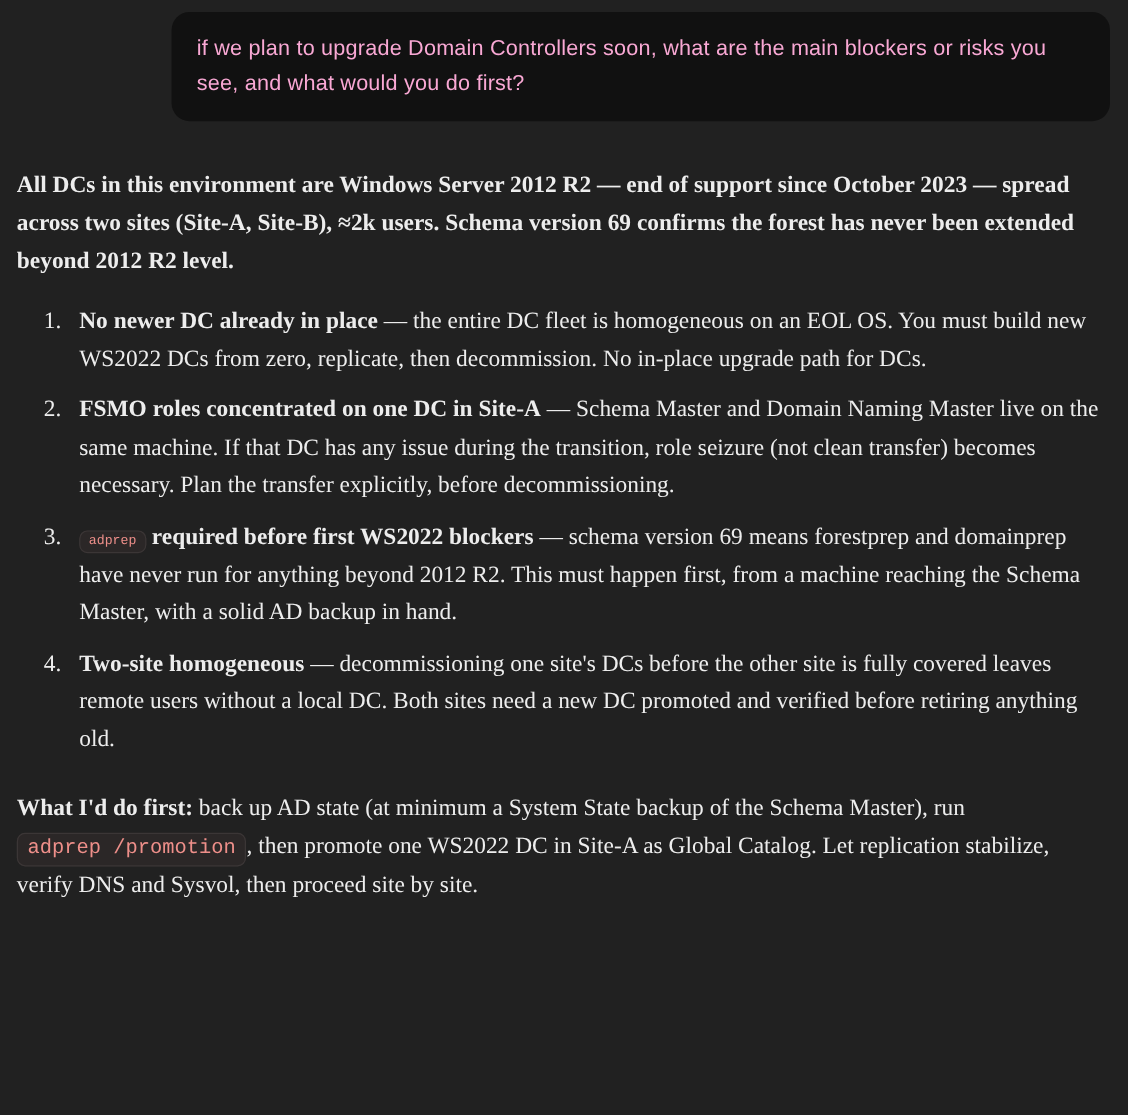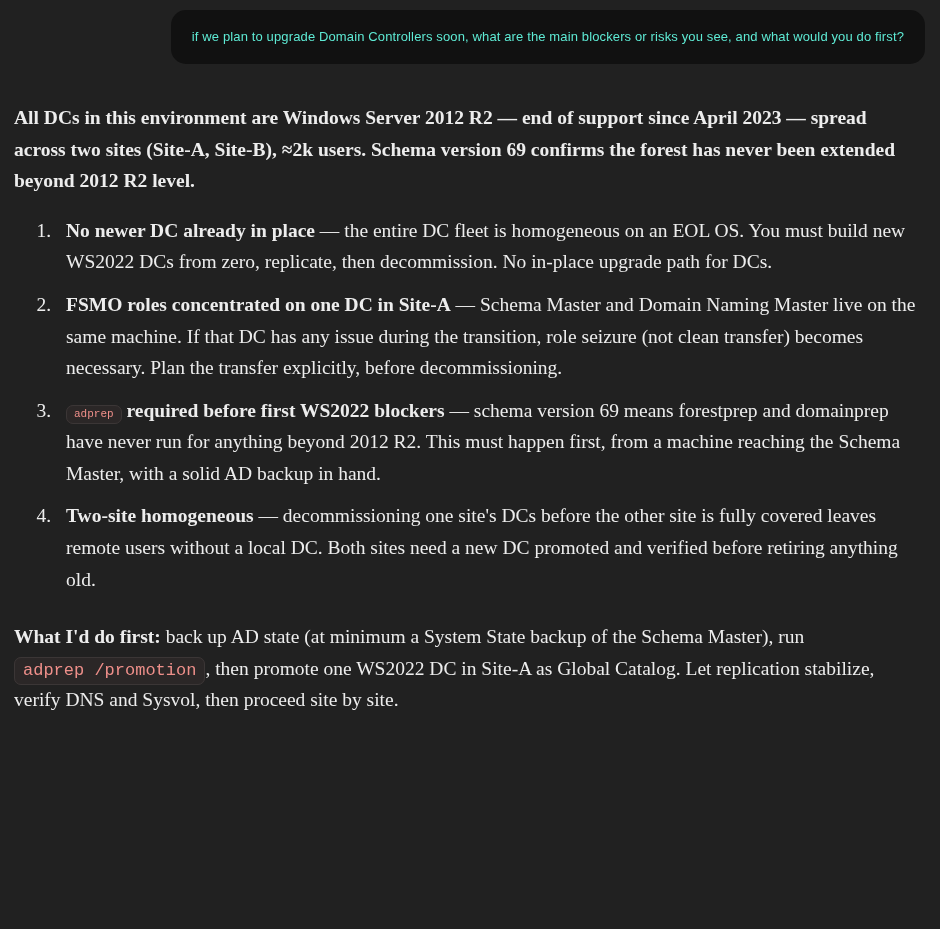--- a/index.html
+++ b/index.html
@@ -30,23 +30,23 @@
   }
   .user-bubble {
     background: #111111;
     border-radius: 15px;
     padding: 16px 21px 17px 21px;
     max-width: 782px;
     box-sizing: border-box;
   }
   .user-text {
     font-family: "Liberation Sans", sans-serif;
-    font-size: 13px;
+    font-size: 18px;
     line-height: 1.62;
-    color: #5eead4;
+    color: #f9a8d4;
     margin: 0;
     letter-spacing: 0.01em;
   }
 
   
   .assistant {
     padding: 38px 18px 0 14px;
     box-sizing: border-box;
     color: #ededed;
   }
@@ -109,21 +109,21 @@
 <div class="conversation">
 
   <div class="user-row">
     <div class="user-bubble">
       <p class="user-text">if we plan to upgrade Domain Controllers soon, what are the main blockers or risks you see, and what would you do first?</p>
     </div>
   </div>
 
   <div class="assistant">
 
-    <p class="lead-para">All DCs in this environment are Windows Server 2012 R2 — end of support since April 2023 — spread across two sites (Site-A, Site-B), ≈2k users. Schema version 69 confirms the forest has never been extended beyond 2012 R2 level.</p>
+    <p class="lead-para">All DCs in this environment are Windows Server 2012 R2 — end of support since October 2023 — spread across two sites (Site-A, Site-B), ≈2k users. Schema version 69 confirms the forest has never been extended beyond 2012 R2 level.</p>
 
 
     <ol class="blockers">
         <li><span class="term">No newer DC already in place</span><span> — the entire DC fleet is homogeneous on an EOL OS. You must build new WS2022 DCs from zero, replicate, then decommission. No in-place upgrade path for DCs.</span></li>
         <li><span class="term">FSMO roles concentrated on one DC in Site-A</span><span> — Schema Master and Domain Naming Master live on the same machine. If that DC has any issue during the transition, role seizure (not clean transfer) becomes necessary. Plan the transfer explicitly, before decommissioning.</span></li>
         <li><code class="inline-code">adprep</code> <span class="term">required before first WS2022 blockers</span><span> — schema version 69 means forestprep and domainprep have never run for anything beyond 2012 R2. This must happen first, from a machine reaching the Schema Master, with a solid AD backup in hand.</span></li>
         <li><span class="term">Two-site homogeneous</span><span> — decommissioning one site's DCs before the other site is fully covered leaves remote users without a local DC. Both sites need a new DC promoted and verified before retiring anything old.</span></li>
       </ol>
 
     <p class="final-para">

